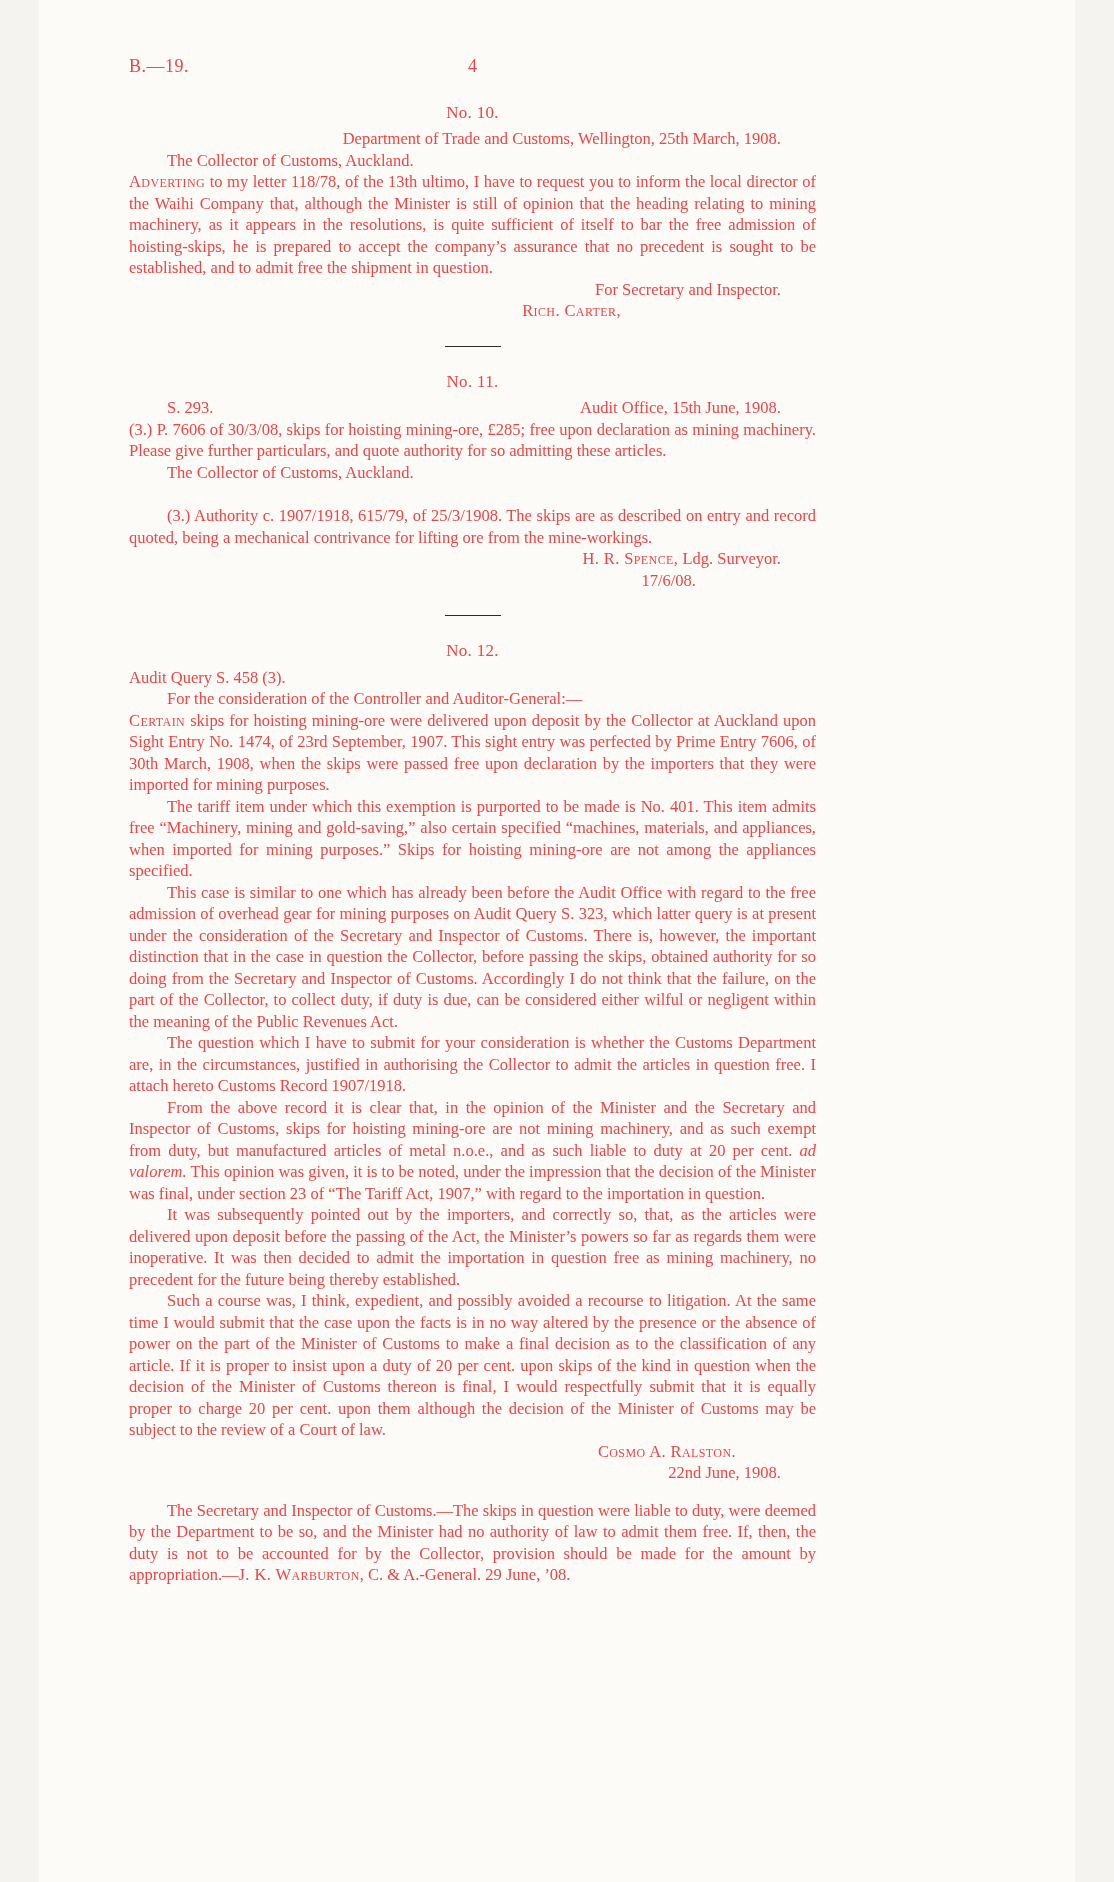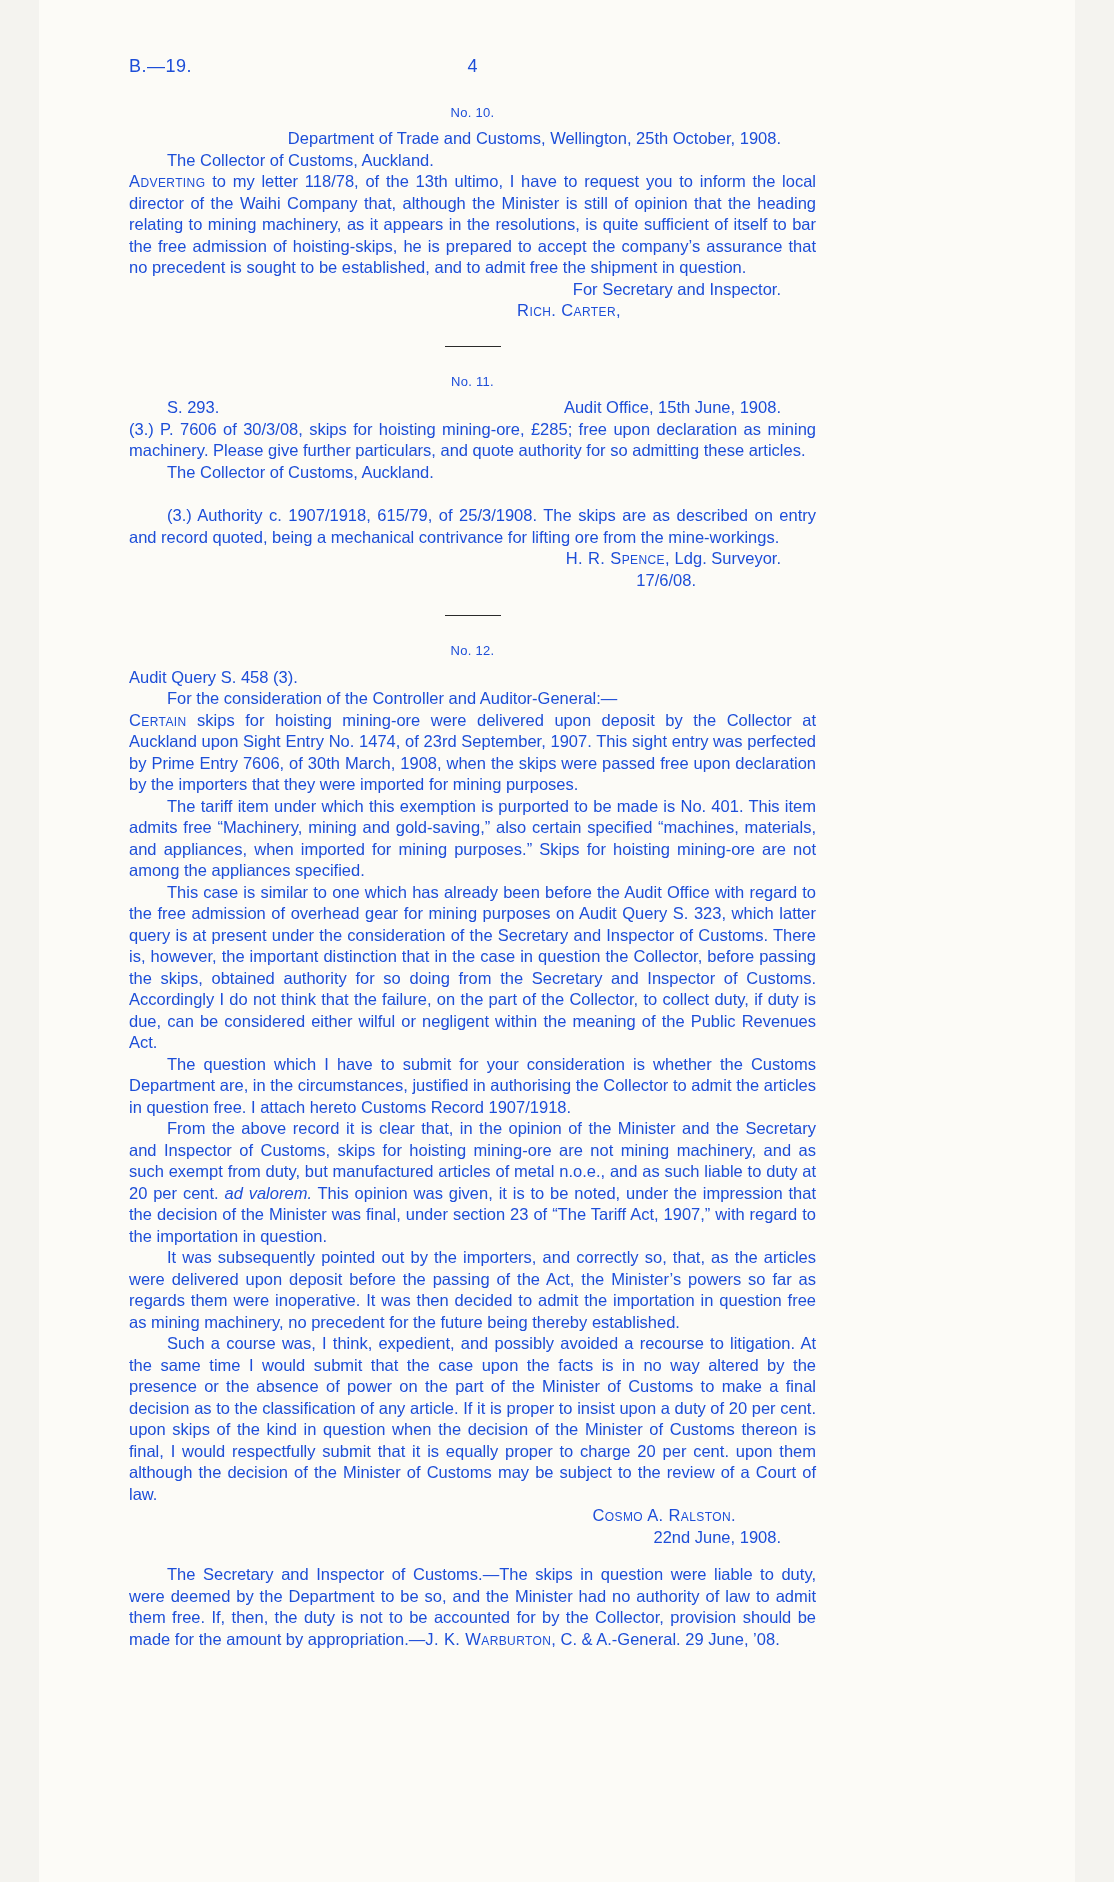--- a/index.html
+++ b/index.html
@@ -4,32 +4,32 @@
 <style>
   * { margin: 0; padding: 0; box-sizing: border-box; }
   html, body { background: #f4f3ef; }
   .page {
     width: 1036px;
     height: 1882px;
     margin: 0 auto;
     background: #fcfbf7;
     position: relative;
     overflow: hidden;
-    font-family: Liberation Sans, sans-serif;
+    font-family: Liberation Serif, serif;
     font-size: 16.5px;
     line-height: 21.5px;
-    color: #1d4ed8;
+    color: #ef4444;
   }
   .content { padding: 56px 259px 0 90px; }
 
   .page-header { position: relative; text-align: center; margin-bottom: 18px; font-size: 18px; }
   .doc-ref { position: absolute; left: 0; top: 0; letter-spacing: 0.5px; }
 
   .sec-heading {
-    font-size: 13px;
+    font-size: 17px;
     font-weight: normal;
     text-align: center;
     margin: 24px 0 5px 0;
     letter-spacing: 0.3px;
   }
   .dateline { text-align: right; padding-right: 35px; }
   .addressee { text-indent: 38px; }
   .body-para { text-align: justify; }
   .indent { text-indent: 38px; }
   .smallcaps { font-variant: small-caps; letter-spacing: 0.4px; }
@@ -58,21 +58,21 @@
 <div class="page">
   <div class="content">
 
     <div class="page-header">
       <span class="doc-ref">B.—19.</span>
       <span class="page-num">4</span>
     </div>
 
     <section>
       <h2 class="sec-heading">No. 10.</h2>
-      <p class="dateline">Department of Trade and Customs, Wellington, 25th October, 1908.</p>
+      <p class="dateline">Department of Trade and Customs, Wellington, 25th March, 1908.</p>
       <p class="addressee">The Collector of Customs, Auckland.</p>
       <p class="body-para"><span class="smallcaps">Adverting</span><span> to my letter 118/78, of the 13th ultimo, I have to request you to inform the local director of the Waihi Company that, although the Minister is still of opinion that the heading relating to mining machinery, as it appears in the resolutions, is quite sufficient of itself to bar the free admission of hoisting-skips, he is prepared to accept the company’s assurance that no precedent is sought to be established, and to admit free the shipment in question.</span></p>
       <div>
         <p class="sig-line pr-35">For Secretary and Inspector.</p>
         <p class="sig-line pr-195"><span class="smallcaps">Rich. Carter,</span></p>
       </div>
     </section>
 
     <div class="rule"></div>
 

